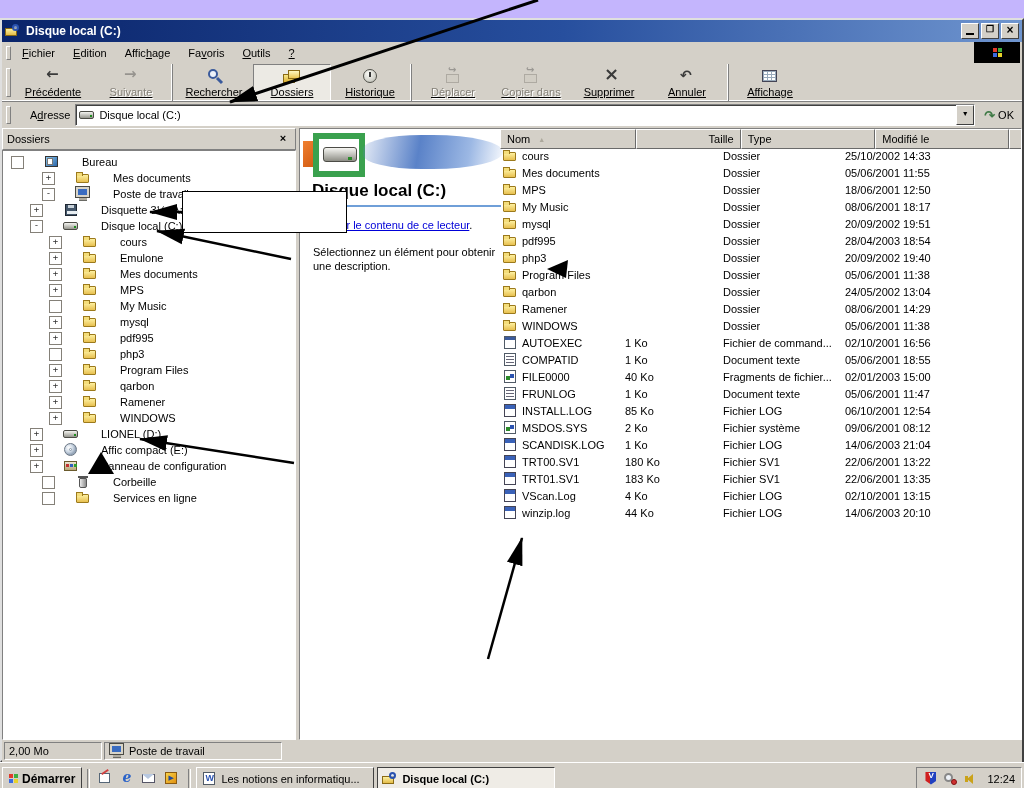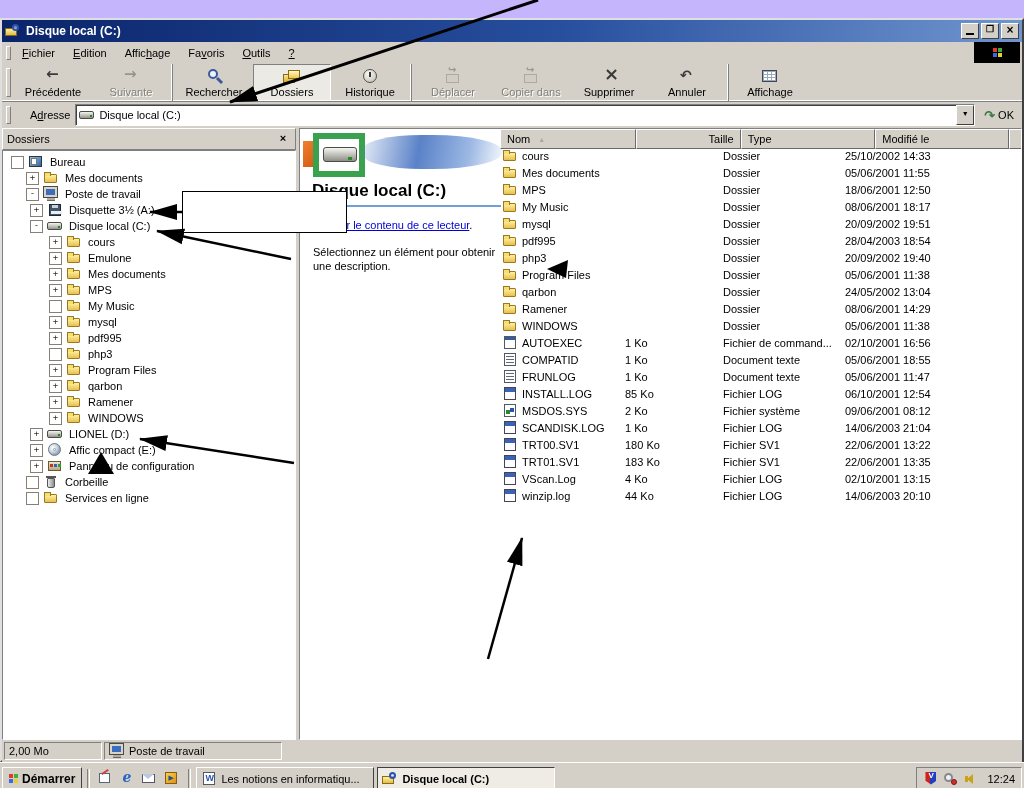--- a/index.html
+++ b/index.html
@@ -30,21 +30,21 @@
   .winlogo{position:relative;width:9px;height:9px;}
   .winlogo::before{content:"";position:absolute;width:4px;height:4px;background:#e23a2a;
      box-shadow:5px 0 0 #3fae3f,0 5px 0 #3a6ae2,5px 5px 0 #e8d22a;}
 
   
   #toolbar{left:2px;top:64px;width:1020px;height:38px;border-bottom:1px solid #808080;
      box-shadow:inset 0 -1px 0 #fff;display:flex;align-items:stretch;padding-left:12px;}
   .tb-group{display:flex;align-items:stretch;}
   .tb-group + .tb-group{border-left:1px solid #808080;box-shadow:-1px 0 0 #fff;margin-left:2px;padding-left:2px;}
   .tb-btn{display:flex;flex-direction:column;align-items:center;justify-content:center;
-     min-width:62px;padding:1px 7px;gap:1px;border:1px solid transparent;}
+     min-width:62px;padding:1px 7px;gap:1px;border:1px solid transparent;text-decoration:underline;}
   .tb-btn[data-state="pressed"]{background:#eceae4;border-color:#808080 #fff #fff #808080;}
   .tb-btn[data-state="disabled"] .tb-label{color:#848078;text-shadow:1px 1px 0 #fff;}
   .tb-btn[data-state="disabled"] .tbi{opacity:.4;}
   .tbi{position:relative;width:20px;height:17px;}
   .tbi::before,.tbi::after{content:"";position:absolute;box-sizing:border-box;}
   .tb-label{white-space:nowrap;}
   .tb-wrap{display:flex;align-items:center;}
 
   [data-icon="back"]::before{content:"←";left:3px;top:-1px;font:700 15px/1 "DejaVu Sans",sans-serif;color:#3a3a3a;}
   [data-icon="fwd"]::before{content:"→";left:3px;top:-1px;font:700 15px/1 "DejaVu Sans",sans-serif;color:#3a3a3a;}
@@ -122,21 +122,21 @@
   [data-icon="speaker"]::before{left:2px;top:5px;width:3px;height:6px;background:#caa21a;}
   [data-icon="speaker"]::after{left:4px;top:3px;width:0;height:0;border-top:5px solid transparent;border-bottom:5px solid transparent;border-right:6px solid #caa21a;}
 
   
   #folders-pane{left:2px;top:128px;width:294px;height:612px;background:#d4d0c8;}
   #folders-header{left:0;top:0;width:100%;height:22px;display:flex;align-items:center;padding:0 4px;
      border:1px solid;border-color:#fff #808080 #808080 #fff;}
   #folders-close{margin-left:auto;width:16px;height:14px;text-align:center;font-size:11px;line-height:13px;font-weight:bold;}
   #tree{left:0;top:22px;width:100%;height:590px;background:#fff;border:1px solid;border-color:#808080 #fff #fff #808080;
      overflow:hidden;padding-top:3px;}
-  .trow{display:flex;align-items:center;height:16px;gap:4px;white-space:nowrap;}
+  .trow{display:flex;align-items:center;height:16px;gap:20px;white-space:nowrap;}
   .trow[data-level="0"]{padding-left:8px;}
   .trow[data-level="1"]{padding-left:8px;}
   .trow[data-level="1"]::before{content:"";width:11px;flex:none;}
   .trow[data-level="2"]{padding-left:27px;}
   .trow[data-level="3"]{padding-left:46px;}
   .exp{width:11px;height:11px;flex:none;border:1px solid #848078;background:#fff;
      font:9px/9px "DejaVu Sans Mono",monospace;text-align:center;color:#333;}
   .tlabel{padding:0 2px;}
 
   
@@ -619,20 +619,29 @@
         <div class="frow">
           <span class="f-name">
             <span class="ic" data-icon="textdoc"></span>
             <span>COMPATID</span>
           </span>
           <span class="f-size">1 Ko</span>
           <span class="f-type">Document texte</span>
           <span class="f-mod">05/06/2001 18:55</span>
         </div>
 
+        <div class="frow">
+          <span class="f-name">
+            <span class="ic" data-icon="sysfile"></span>
+            <span>FILE0000</span>
+          </span>
+          <span class="f-size">40 Ko</span>
+          <span class="f-type">Fragments de fichier...</span>
+          <span class="f-mod">02/01/2003 15:00</span>
+        </div>
 
         <div class="frow">
           <span class="f-name">
             <span class="ic" data-icon="textdoc"></span>
             <span>FRUNLOG</span>
           </span>
           <span class="f-size">1 Ko</span>
           <span class="f-type">Document texte</span>
           <span class="f-mod">05/06/2001 11:47</span>
         </div>

